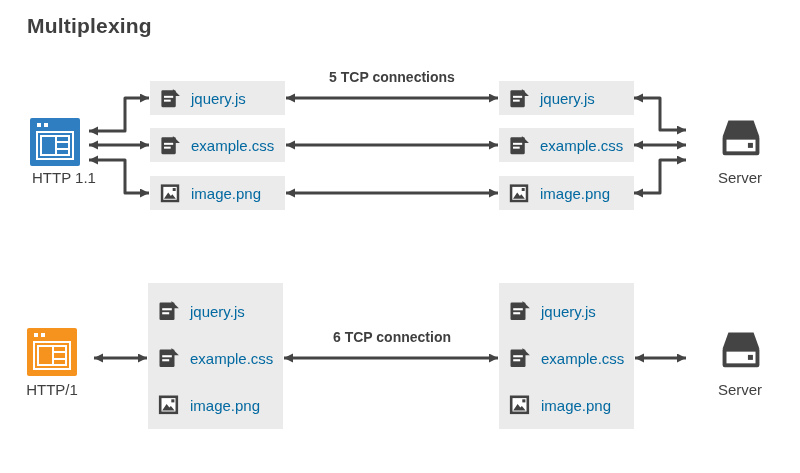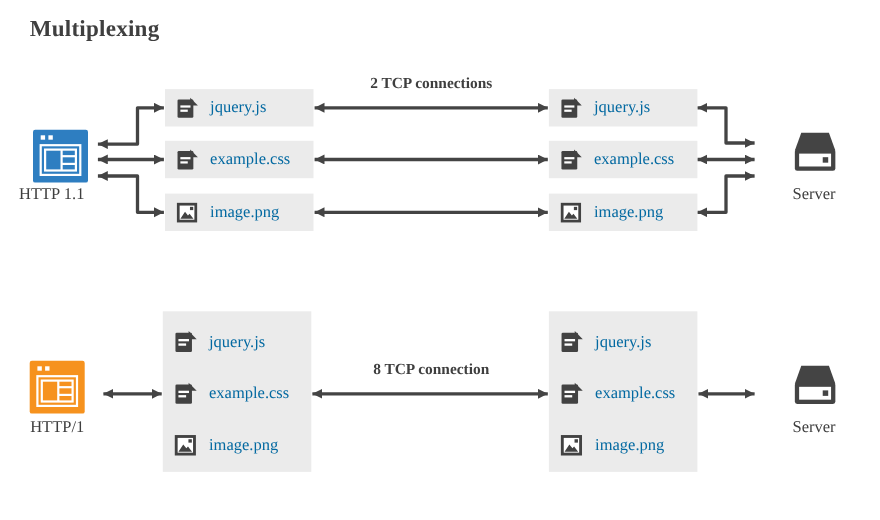--- a/index.html
+++ b/index.html
@@ -1,17 +1,17 @@
 <!DOCTYPE html>
 <html><head>
 <meta charset="utf-8">
 <style>
   html,body{margin:0;padding:0;background:#fff;}
   .canvas{position:relative;width:800px;height:473px;background:#ffffff;overflow:hidden;
-          font-family:Liberation Serif, serif;color:#3f3f3f;}
+          font-family:Liberation Sans, sans-serif;color:#3f3f3f;}
   .abs{position:absolute;}
   .page-title{left:27px;top:14px;font-size:21px;font-weight:700;letter-spacing:.2px;color:#3f3f3f;}
 
   
   .file-box{background:#ebebeb;width:135px;height:34px;display:flex;align-items:center;
             gap:9px;padding-left:9px;box-sizing:border-box;}
   .file-box .fname,.group-row .fname{font-size:15px;color:#0369a1;white-space:nowrap;}
 
   
   .file-group{background:#ebebeb;width:135px;height:146px;display:flex;flex-direction:column;
@@ -80,23 +80,23 @@
         <div class="b-content">
       <div class="b-left"></div>
       <div class="b-right">
             <div class="b-bar"></div>
             <div class="b-bar"></div>
             <div class="b-bar"></div>
           </div>
     </div>
       </div>
   </div>
-  <div class="abs icon-label" style="left:2px;top:169px">HTTP 1.1</div>
-
-  <div class="abs conn-label" style="left:285px;top:69px">2 TCP connections</div>
+  <div class="abs icon-label" style="left:19px;top:169px">HTTP 1.1</div>
+
+  <div class="abs conn-label" style="left:285px;top:69px">5 TCP connections</div>
 
   <div class="abs file-box" style="left:150px;top:81px">
     <svg width="23" height="23" viewBox="0 0 24 24">
       <path d="M14.5 2 L21.8 9.3 L14.5 9.3 Z" fill="#424242"></path>
       <rect x="2.5" y="3.5" width="15" height="17.5" rx="1.2" fill="#424242"></rect>
       <rect x="5.2" y="9.2" width="9.6" height="2.1" fill="#fff"></rect>
       <rect x="5.2" y="13.2" width="7" height="2.1" fill="#fff"></rect>
     </svg>
     <span class="fname">jquery.js</span>
   </div>
@@ -164,21 +164,21 @@
       <div class="b-right">
             <div class="b-bar"></div>
             <div class="b-bar"></div>
             <div class="b-bar"></div>
           </div>
     </div>
       </div>
   </div>
   <div class="abs icon-label" style="left:7px;top:381px">HTTP/1</div>
 
-  <div class="abs conn-label" style="left:285px;top:329px">8 TCP connection</div>
+  <div class="abs conn-label" style="left:285px;top:329px">6 TCP connection</div>
 
   <div class="abs file-group" style="left:148px;top:283px">
     <div class="group-row">
       <svg width="24" height="24" viewBox="0 0 24 24">
         <path d="M14.5 2 L21.8 9.3 L14.5 9.3 Z" fill="#424242"></path>
         <rect x="2.5" y="3.5" width="15" height="17.5" rx="1.2" fill="#424242"></rect>
         <rect x="5.2" y="9.2" width="9.6" height="2.1" fill="#fff"></rect>
         <rect x="5.2" y="13.2" width="7" height="2.1" fill="#fff"></rect>
       </svg>
       <span class="fname">jquery.js</span>

